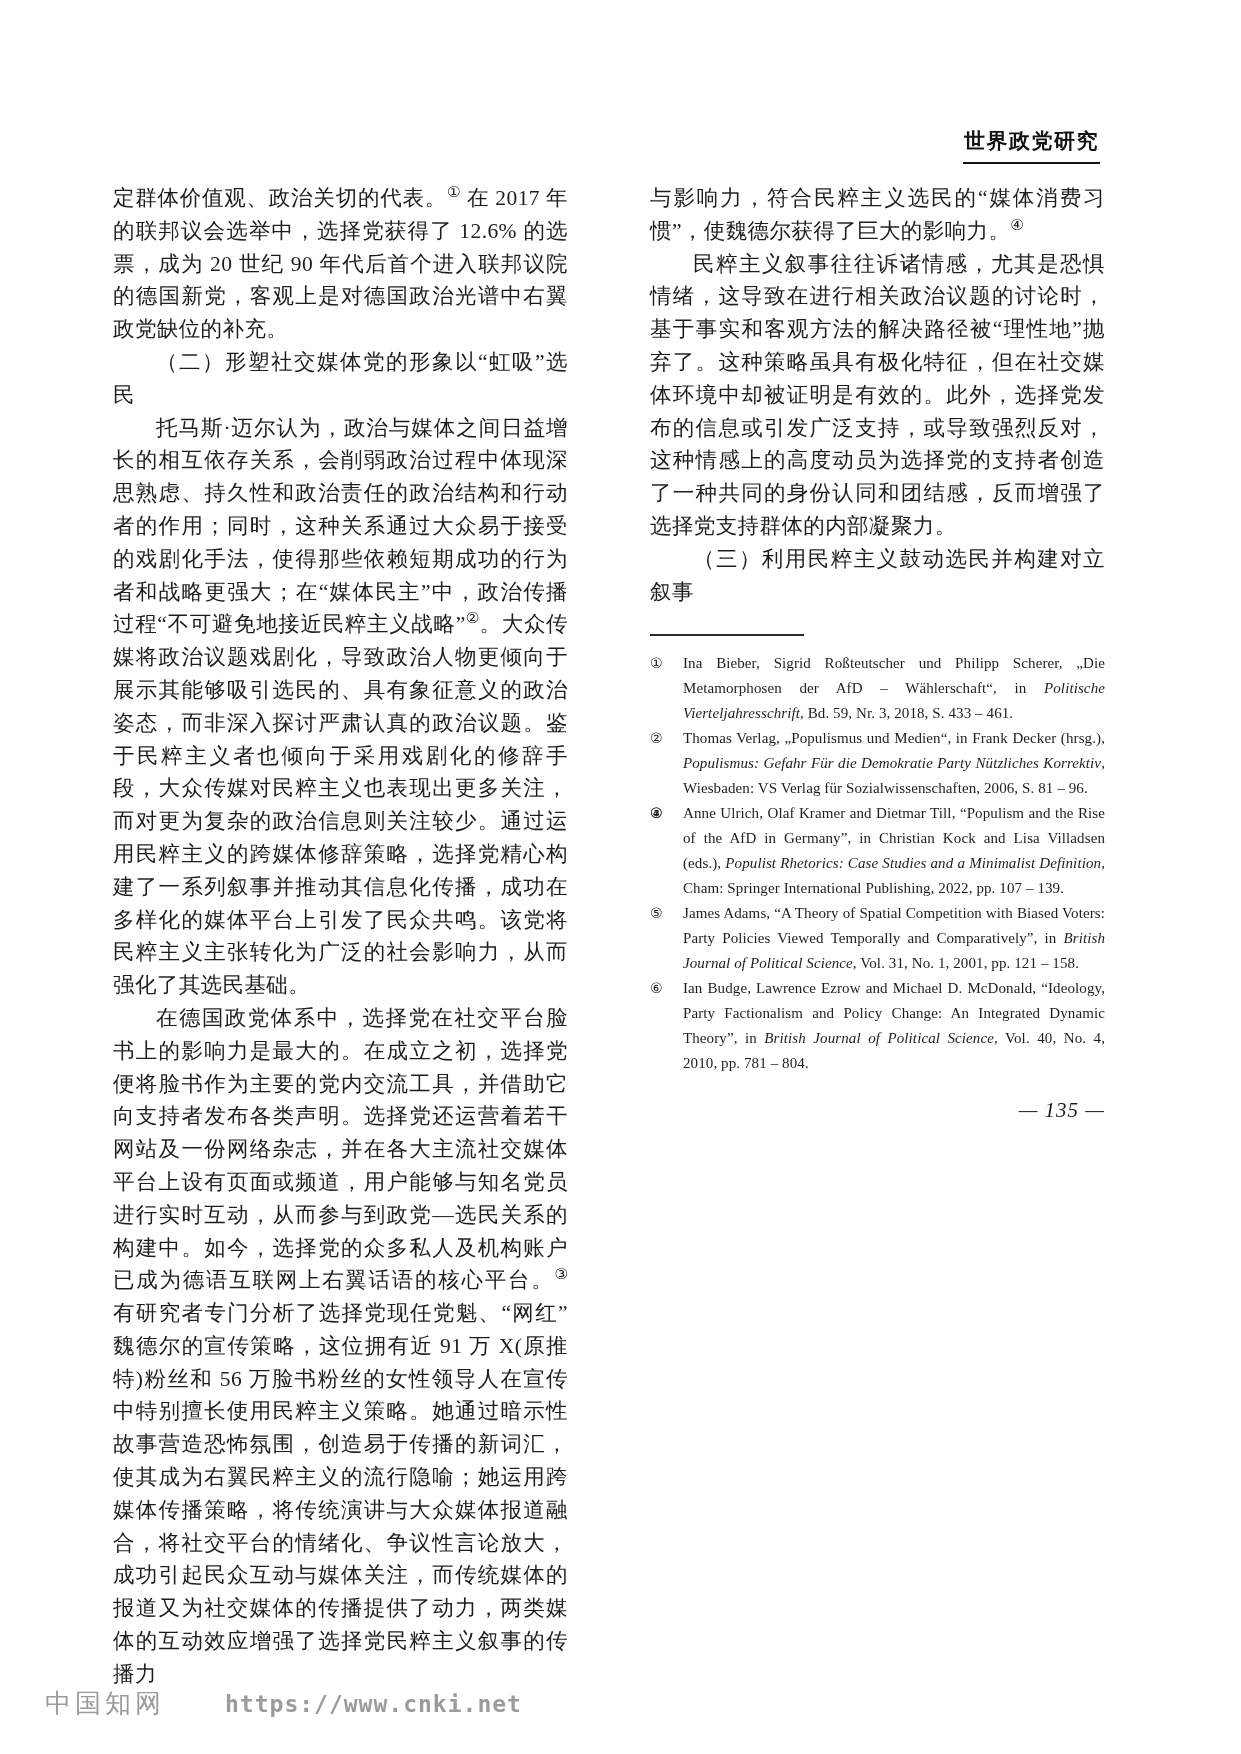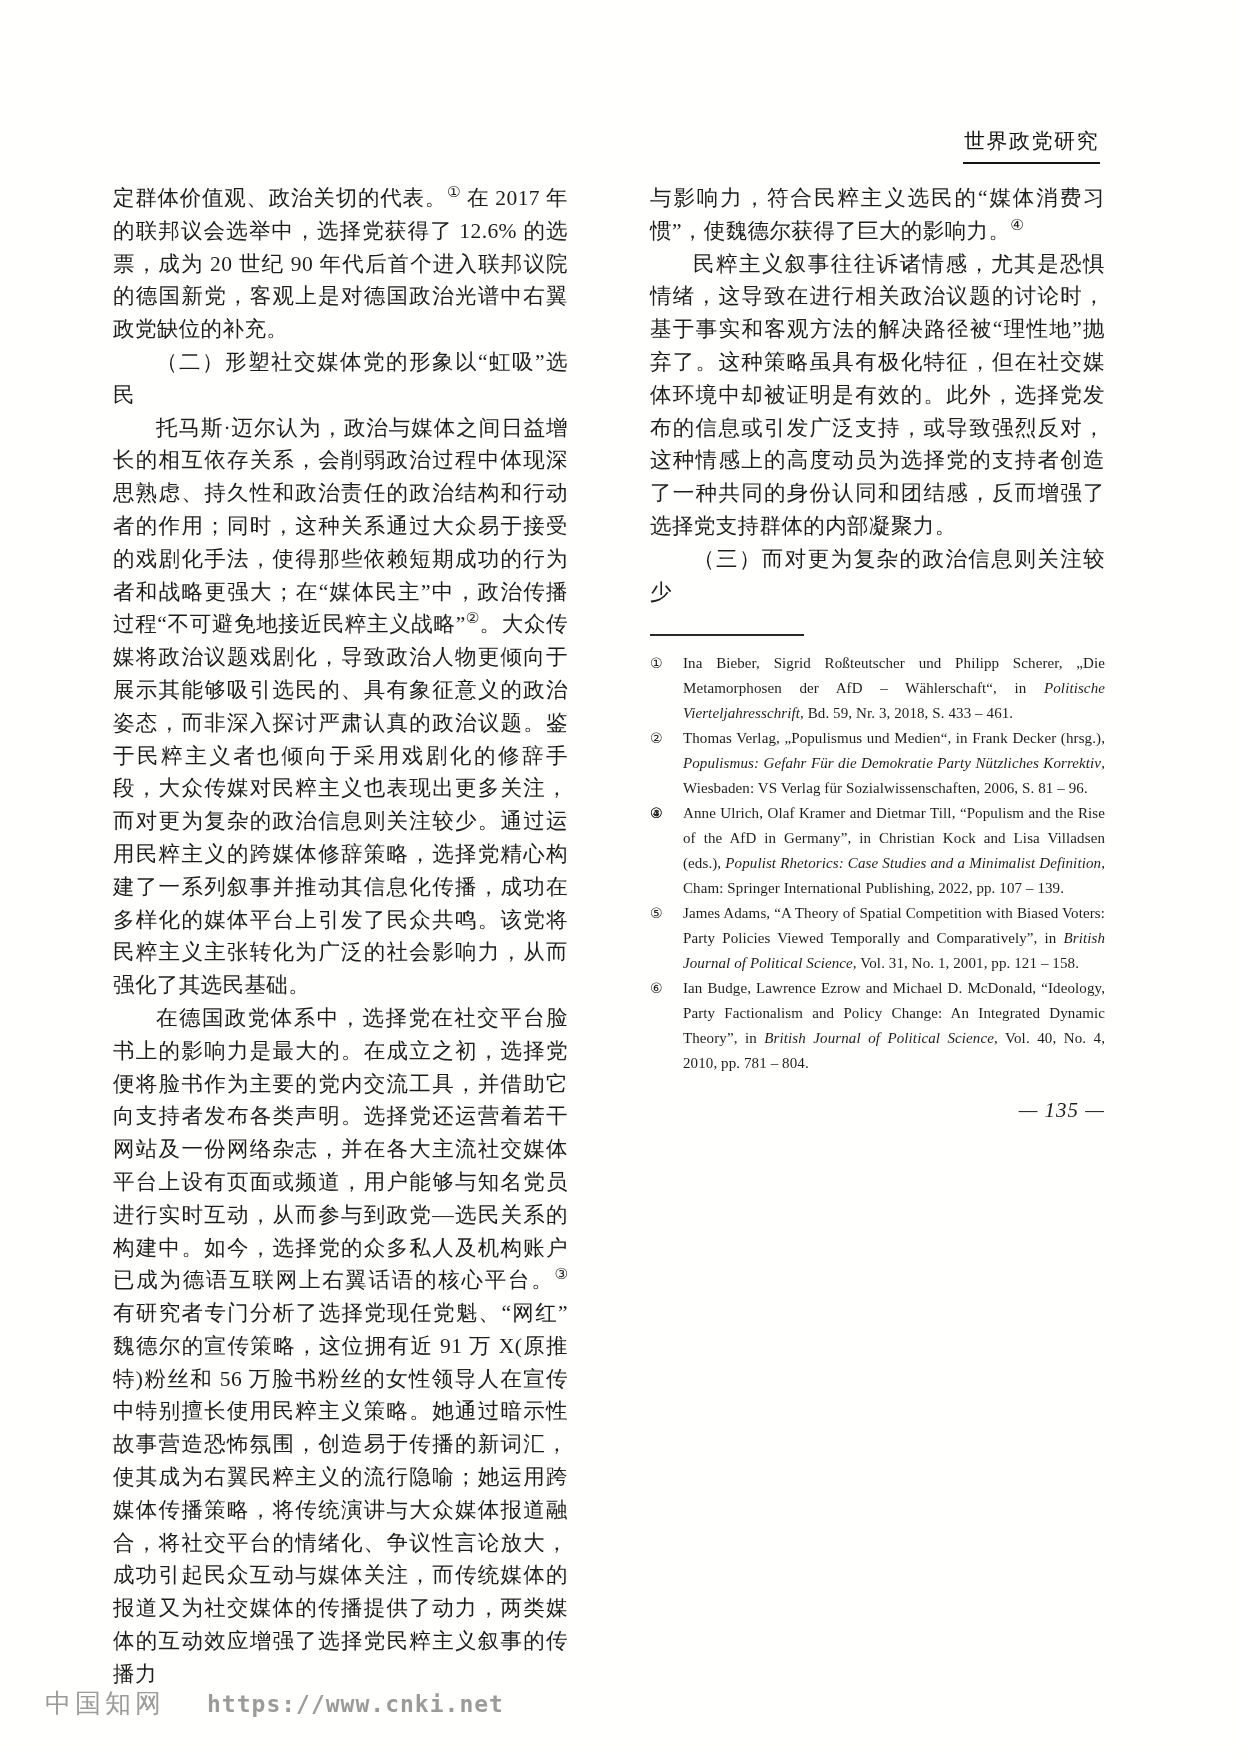--- a/index.html
+++ b/index.html
@@ -9,21 +9,21 @@
     width:1241px; height:1754px;
     background:#fffffe;
     overflow:hidden;
     font-family:"Liberation Serif","DejaVu Serif",serif;
     color:#1d1d1d;
   }
   
   .running-head {
     position:absolute; top:127px; right:141px;
     font-family:"Liberation Sans","DejaVu Sans",sans-serif;
-    font-size:21px; font-weight:400; letter-spacing:1.5px;
+    font-size:21px; font-weight:700; letter-spacing:1.5px;
     color:#141414;
     border-bottom:2px solid #141414;
     padding:0 1px 7px 1px;
   }
   
   .columns {
     position:absolute; top:182px; left:113px; width:992px;
     display:flex; gap:82px;
     font-size:21.5px; line-height:32.8px; letter-spacing:0.4px;
   }
@@ -45,21 +45,21 @@
     position:absolute; left:0; top:0; font-size:14px;
     font-family:"DejaVu Sans","Liberation Sans",sans-serif;
   }
   .page-number {
     margin-top:18px; text-align:right;
     font-size:21px; letter-spacing:1px;font-style:italic;
   }
   
   .watermark {
     position:absolute; left:45px; top:1686px;
-    display:flex; align-items:baseline; gap:42px;
+    display:flex; align-items:baseline; gap:60px;
     color:#9b9b9b;
   }
   .wm-name { font-size:26px; letter-spacing:4px; }
   .wm-url {
     font-family:"DejaVu Sans Mono","Liberation Mono",monospace;
     font-size:23px; letter-spacing:1px;font-weight:bold;
   }
 </style>
 </head>
 <body>
@@ -74,21 +74,21 @@
         <p class="para body">定群体价值观、政治关切的代表。<sup class="ref">①</sup> 在 2017 年的联邦议会选举中，选择党获得了 12.6% 的选票，成为 20 世纪 90 年代后首个进入联邦议院的德国新党，客观上是对德国政治光谱中右翼政党缺位的补充。</p>
         <p class="para heading indent">（二）形塑社交媒体党的形象以“虹吸”选民</p>
         <p class="para body indent">托马斯·迈尔认为，政治与媒体之间日益增长的相互依存关系，会削弱政治过程中体现深思熟虑、持久性和政治责任的政治结构和行动者的作用；同时，这种关系通过大众易于接受的戏剧化手法，使得那些依赖短期成功的行为者和战略更强大；在“媒体民主”中，政治传播过程“不可避免地接近民粹主义战略”<sup class="ref">②</sup>。大众传媒将政治议题戏剧化，导致政治人物更倾向于展示其能够吸引选民的、具有象征意义的政治姿态，而非深入探讨严肃认真的政治议题。鉴于民粹主义者也倾向于采用戏剧化的修辞手段，大众传媒对民粹主义也表现出更多关注，而对更为复杂的政治信息则关注较少。通过运用民粹主义的跨媒体修辞策略，选择党精心构建了一系列叙事并推动其信息化传播，成功在多样化的媒体平台上引发了民众共鸣。该党将民粹主义主张转化为广泛的社会影响力，从而强化了其选民基础。</p>
         <p class="para body indent">在德国政党体系中，选择党在社交平台脸书上的影响力是最大的。在成立之初，选择党便将脸书作为主要的党内交流工具，并借助它向支持者发布各类声明。选择党还运营着若干网站及一份网络杂志，并在各大主流社交媒体平台上设有页面或频道，用户能够与知名党员进行实时互动，从而参与到政党—选民关系的构建中。如今，选择党的众多私人及机构账户已成为德语互联网上右翼话语的核心平台。<sup class="ref">③</sup> 有研究者专门分析了选择党现任党魁、“网红”魏德尔的宣传策略，这位拥有近 91 万 X(原推特)粉丝和 56 万脸书粉丝的女性领导人在宣传中特别擅长使用民粹主义策略。她通过暗示性故事营造恐怖氛围，创造易于传播的新词汇，使其成为右翼民粹主义的流行隐喻；她运用跨媒体传播策略，将传统演讲与大众媒体报道融合，将社交平台的情绪化、争议性言论放大，成功引起民众互动与媒体关注，而传统媒体的报道又为社交媒体的传播提供了动力，两类媒体的互动效应增强了选择党民粹主义叙事的传播力</p>
       </section>
 
     <section class="col">
       <div>
           <p class="para body">与影响力，符合民粹主义选民的“媒体消费习惯”，使魏德尔获得了巨大的影响力。<sup class="ref">④</sup></p>
           <p class="para body indent">民粹主义叙事往往诉诸情感，尤其是恐惧情绪，这导致在进行相关政治议题的讨论时，基于事实和客观方法的解决路径被“理性地”抛弃了。这种策略虽具有极化特征，但在社交媒体环境中却被证明是有效的。此外，选择党发布的信息或引发广泛支持，或导致强烈反对，这种情感上的高度动员为选择党的支持者创造了一种共同的身份认同和团结感，反而增强了选择党支持群体的内部凝聚力。</p>
-          <p class="para heading indent">（三）而对更为复杂的政治信息则关注较少</p>
+          <p class="para heading indent">（三）利用民粹主义鼓动选民并构建对立叙事</p>
         </div>
 
       <div class="fn-rule"></div>
 
       <div class="footnotes">
           <div class="footnote"><span class="fn-marker">①</span><span class="fn-text"><span>Ina Bieber, Sigrid Roßteutscher und Philipp Scherer, „Die Metamorphosen der AfD – Wählerschaft“, in </span><em>Politische Vierteljahresschrift</em><span>, Bd. 59, Nr. 3, 2018, S. 433 – 461.</span></span></div>
           <div class="footnote"><span class="fn-marker">②</span><span class="fn-text"><span>Thomas Verlag, „Populismus und Medien“, in Frank Decker (hrsg.), </span><em>Populismus: Gefahr Für die Demokratie Party Nützliches Korrektiv</em><span>, Wiesbaden: VS Verlag für Sozialwissenschaften, 2006, S. 81 – 96.</span></span></div>
           <div class="footnote"><span class="fn-marker">③</span></div>
           <div class="footnote"><span class="fn-marker">④</span><span class="fn-text"><span>Anne Ulrich, Olaf Kramer and Dietmar Till, “Populism and the Rise of the AfD in Germany”, in Christian Kock and Lisa Villadsen (eds.), </span><em>Populist Rhetorics: Case Studies and a Minimalist Definition</em><span>, Cham: Springer International Publishing, 2022, pp. 107 – 139.</span></span></div>
           <div class="footnote"><span class="fn-marker">⑤</span><span class="fn-text"><span>James Adams, “A Theory of Spatial Competition with Biased Voters: Party Policies Viewed Temporally and Comparatively”, in </span><em>British Journal of Political Science</em><span>, Vol. 31, No. 1, 2001, pp. 121 – 158.</span></span></div>

